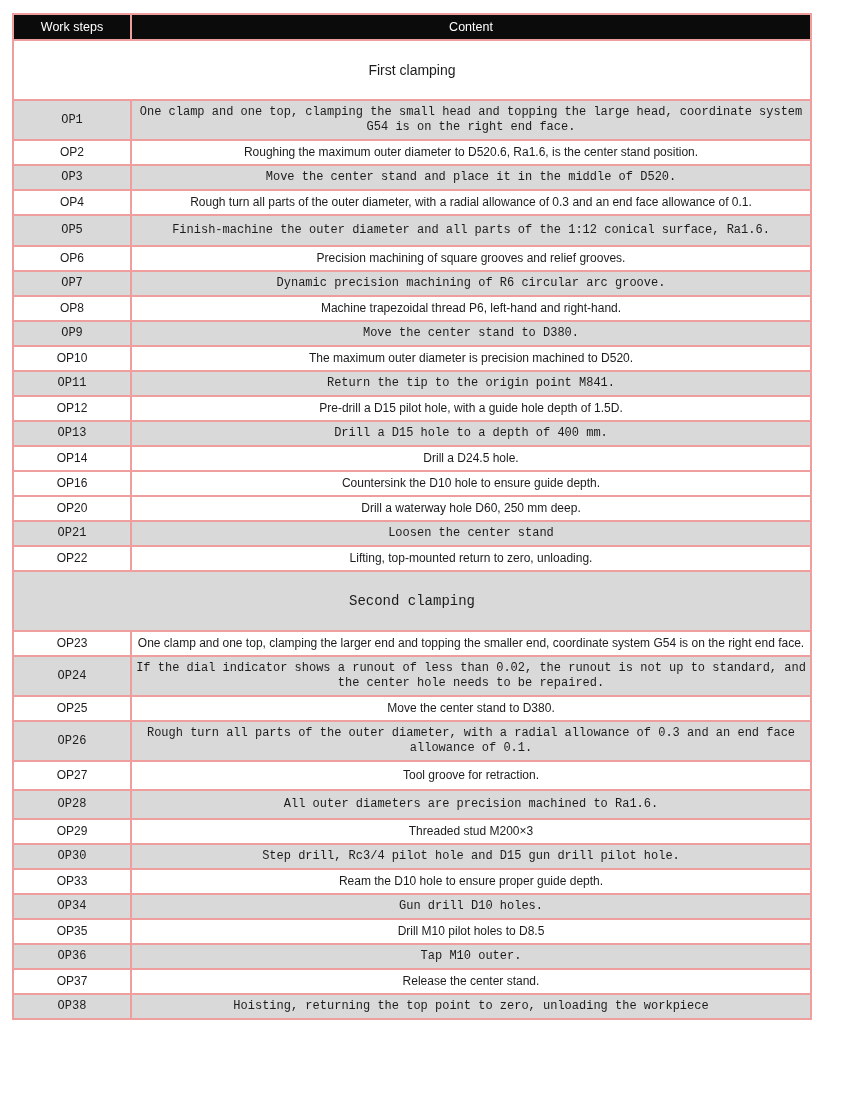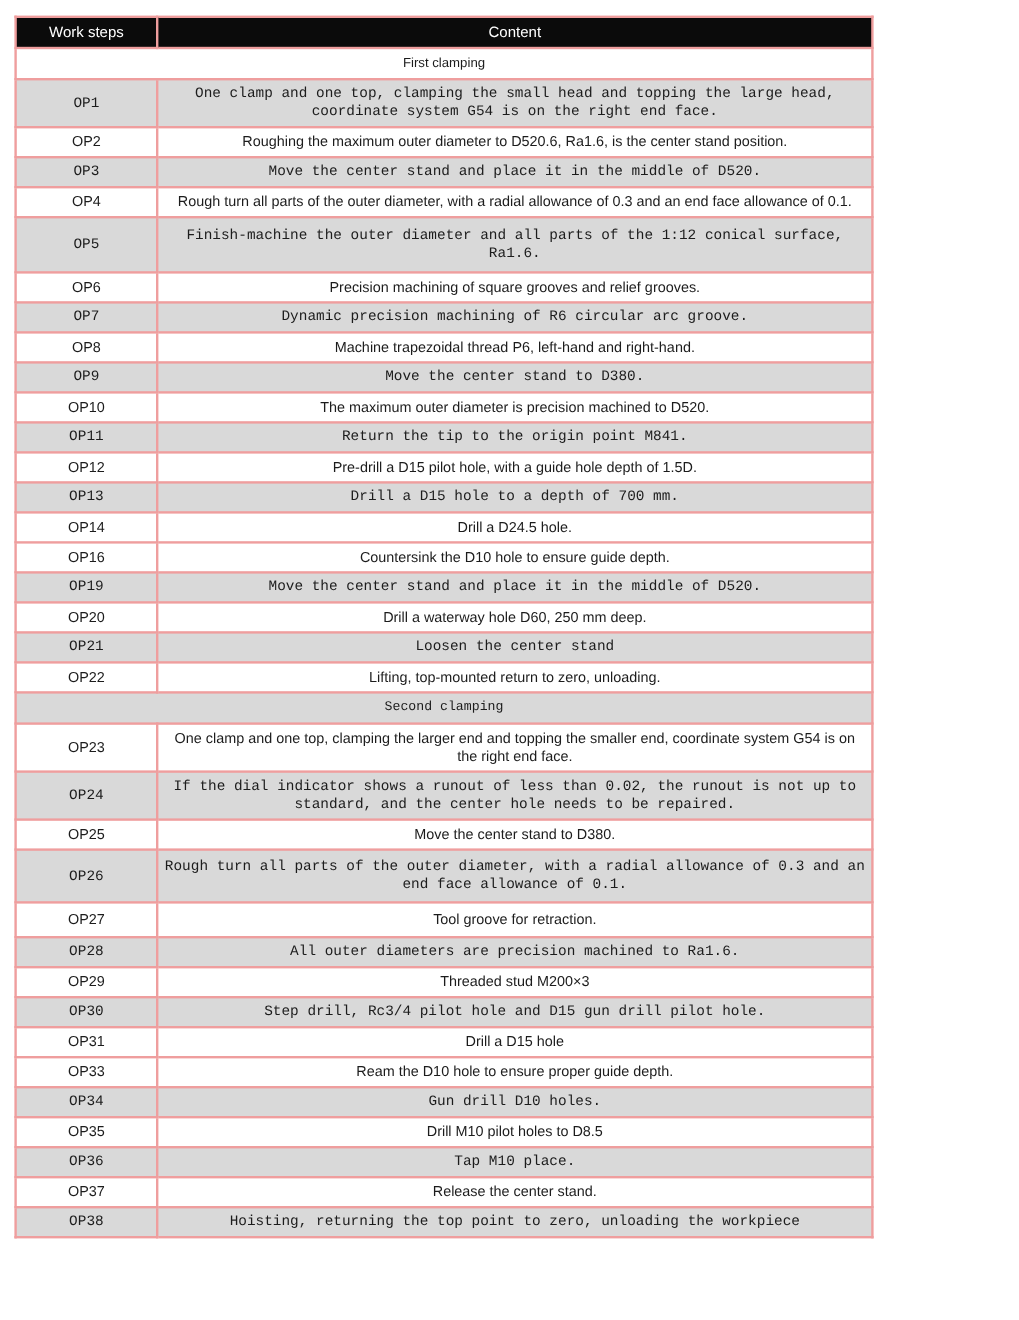--- a/index.html
+++ b/index.html
@@ -7,21 +7,21 @@
     position: relative;
     width: 849px;
     height: 1100px;
     background: var(--page-bg, #ffffff);
     font-family: "Liberation Sans", sans-serif;
     overflow: hidden;
   }
   table.worktable {
     border-collapse: collapse;
     table-layout: fixed;
-    width: 716px;
+    width: 800px;
     margin: 13px 0 0 12px;
   }
   table.worktable th,
   table.worktable td {
     border: 2px solid var(--border-light, #ef9e9e);
   }
   thead th {
     background: var(--header-bg, #0b0b0b);
     color: var(--header-text, #ffffff);
     font-weight: 400;
@@ -35,23 +35,23 @@
   tbody td {
     font-size: 12px;
     line-height: 15px;
     color: var(--text, #1c1c1c);
     text-align: center;
     padding: 4px 4px;
     vertical-align: middle;
     word-wrap: break-word;
   }
   tbody td.section-cell {
-    font-size: 11px;
+    font-size: 14px;
     line-height: 18px;
-    padding: 3px 4px;
+    padding: 20px 4px;
   }
   tbody tr.white td { background: var(--row-bg, #ffffff); }
   tbody tr.gray td  { background: var(--row-alt-bg, #d9d9d9); font-family: Liberation Mono, monospace; }
   
   tbody tr:nth-child(6) td { padding-top: 7px; padding-bottom: 7px; }
   
   tbody tr:nth-child(25) td, tbody tr:nth-child(26) td { padding-top: 6px; padding-bottom: 6px; }
 </style>
 </head>
 <body>
@@ -111,34 +111,30 @@
         <tr class="gray">
           <td class="step-cell">OP11</td>
           <td class="content-cell">Return the tip to the origin point M841.</td>
         </tr>
         <tr class="white">
           <td class="step-cell">OP12</td>
           <td class="content-cell">Pre-drill a D15 pilot hole, with a guide hole depth of 1.5D.</td>
         </tr>
         <tr class="gray">
           <td class="step-cell">OP13</td>
-          <td class="content-cell">Drill a D15 hole to a depth of 700 mm.</td>
+          <td class="content-cell">Drill a D15 hole to a depth of 400 mm.</td>
         </tr>
         <tr class="white">
           <td class="step-cell">OP14</td>
           <td class="content-cell">Drill a D24.5 hole.</td>
         </tr>
         <tr class="white">
           <td class="step-cell">OP16</td>
           <td class="content-cell">Countersink the D10 hole to ensure guide depth.</td>
         </tr>
-        <tr class="gray">
-          <td class="step-cell">OP19</td>
-          <td class="content-cell">Move the center stand and place it in the middle of D520.</td>
-        </tr>
         <tr class="white">
           <td class="step-cell">OP20</td>
           <td class="content-cell">Drill a waterway hole D60, 250 mm deep.</td>
         </tr>
         <tr class="gray">
           <td class="step-cell">OP21</td>
           <td class="content-cell">Loosen the center stand</td>
         </tr>
         <tr class="white">
           <td class="step-cell">OP22</td>
@@ -173,38 +169,34 @@
         </tr>
         <tr class="white">
           <td class="step-cell">OP29</td>
           <td class="content-cell">Threaded stud M200×3</td>
         </tr>
         <tr class="gray">
           <td class="step-cell">OP30</td>
           <td class="content-cell">Step drill, Rc3/4 pilot hole and D15 gun drill pilot hole.</td>
         </tr>
         <tr class="white">
-          <td class="step-cell">OP31</td>
-          <td class="content-cell">Drill a D15 hole</td>
-        </tr>
-        <tr class="white">
           <td class="step-cell">OP33</td>
           <td class="content-cell">Ream the D10 hole to ensure proper guide depth.</td>
         </tr>
         <tr class="gray">
           <td class="step-cell">OP34</td>
           <td class="content-cell">Gun drill D10 holes.</td>
         </tr>
         <tr class="white">
           <td class="step-cell">OP35</td>
           <td class="content-cell">Drill M10 pilot holes to D8.5</td>
         </tr>
         <tr class="gray">
           <td class="step-cell">OP36</td>
-          <td class="content-cell">Tap M10 place.</td>
+          <td class="content-cell">Tap M10 outer.</td>
         </tr>
         <tr class="white">
           <td class="step-cell">OP37</td>
           <td class="content-cell">Release the center stand.</td>
         </tr>
         <tr class="gray">
           <td class="step-cell">OP38</td>
           <td class="content-cell">Hoisting, returning the top point to zero, unloading the workpiece</td>
         </tr>
       </tbody>

